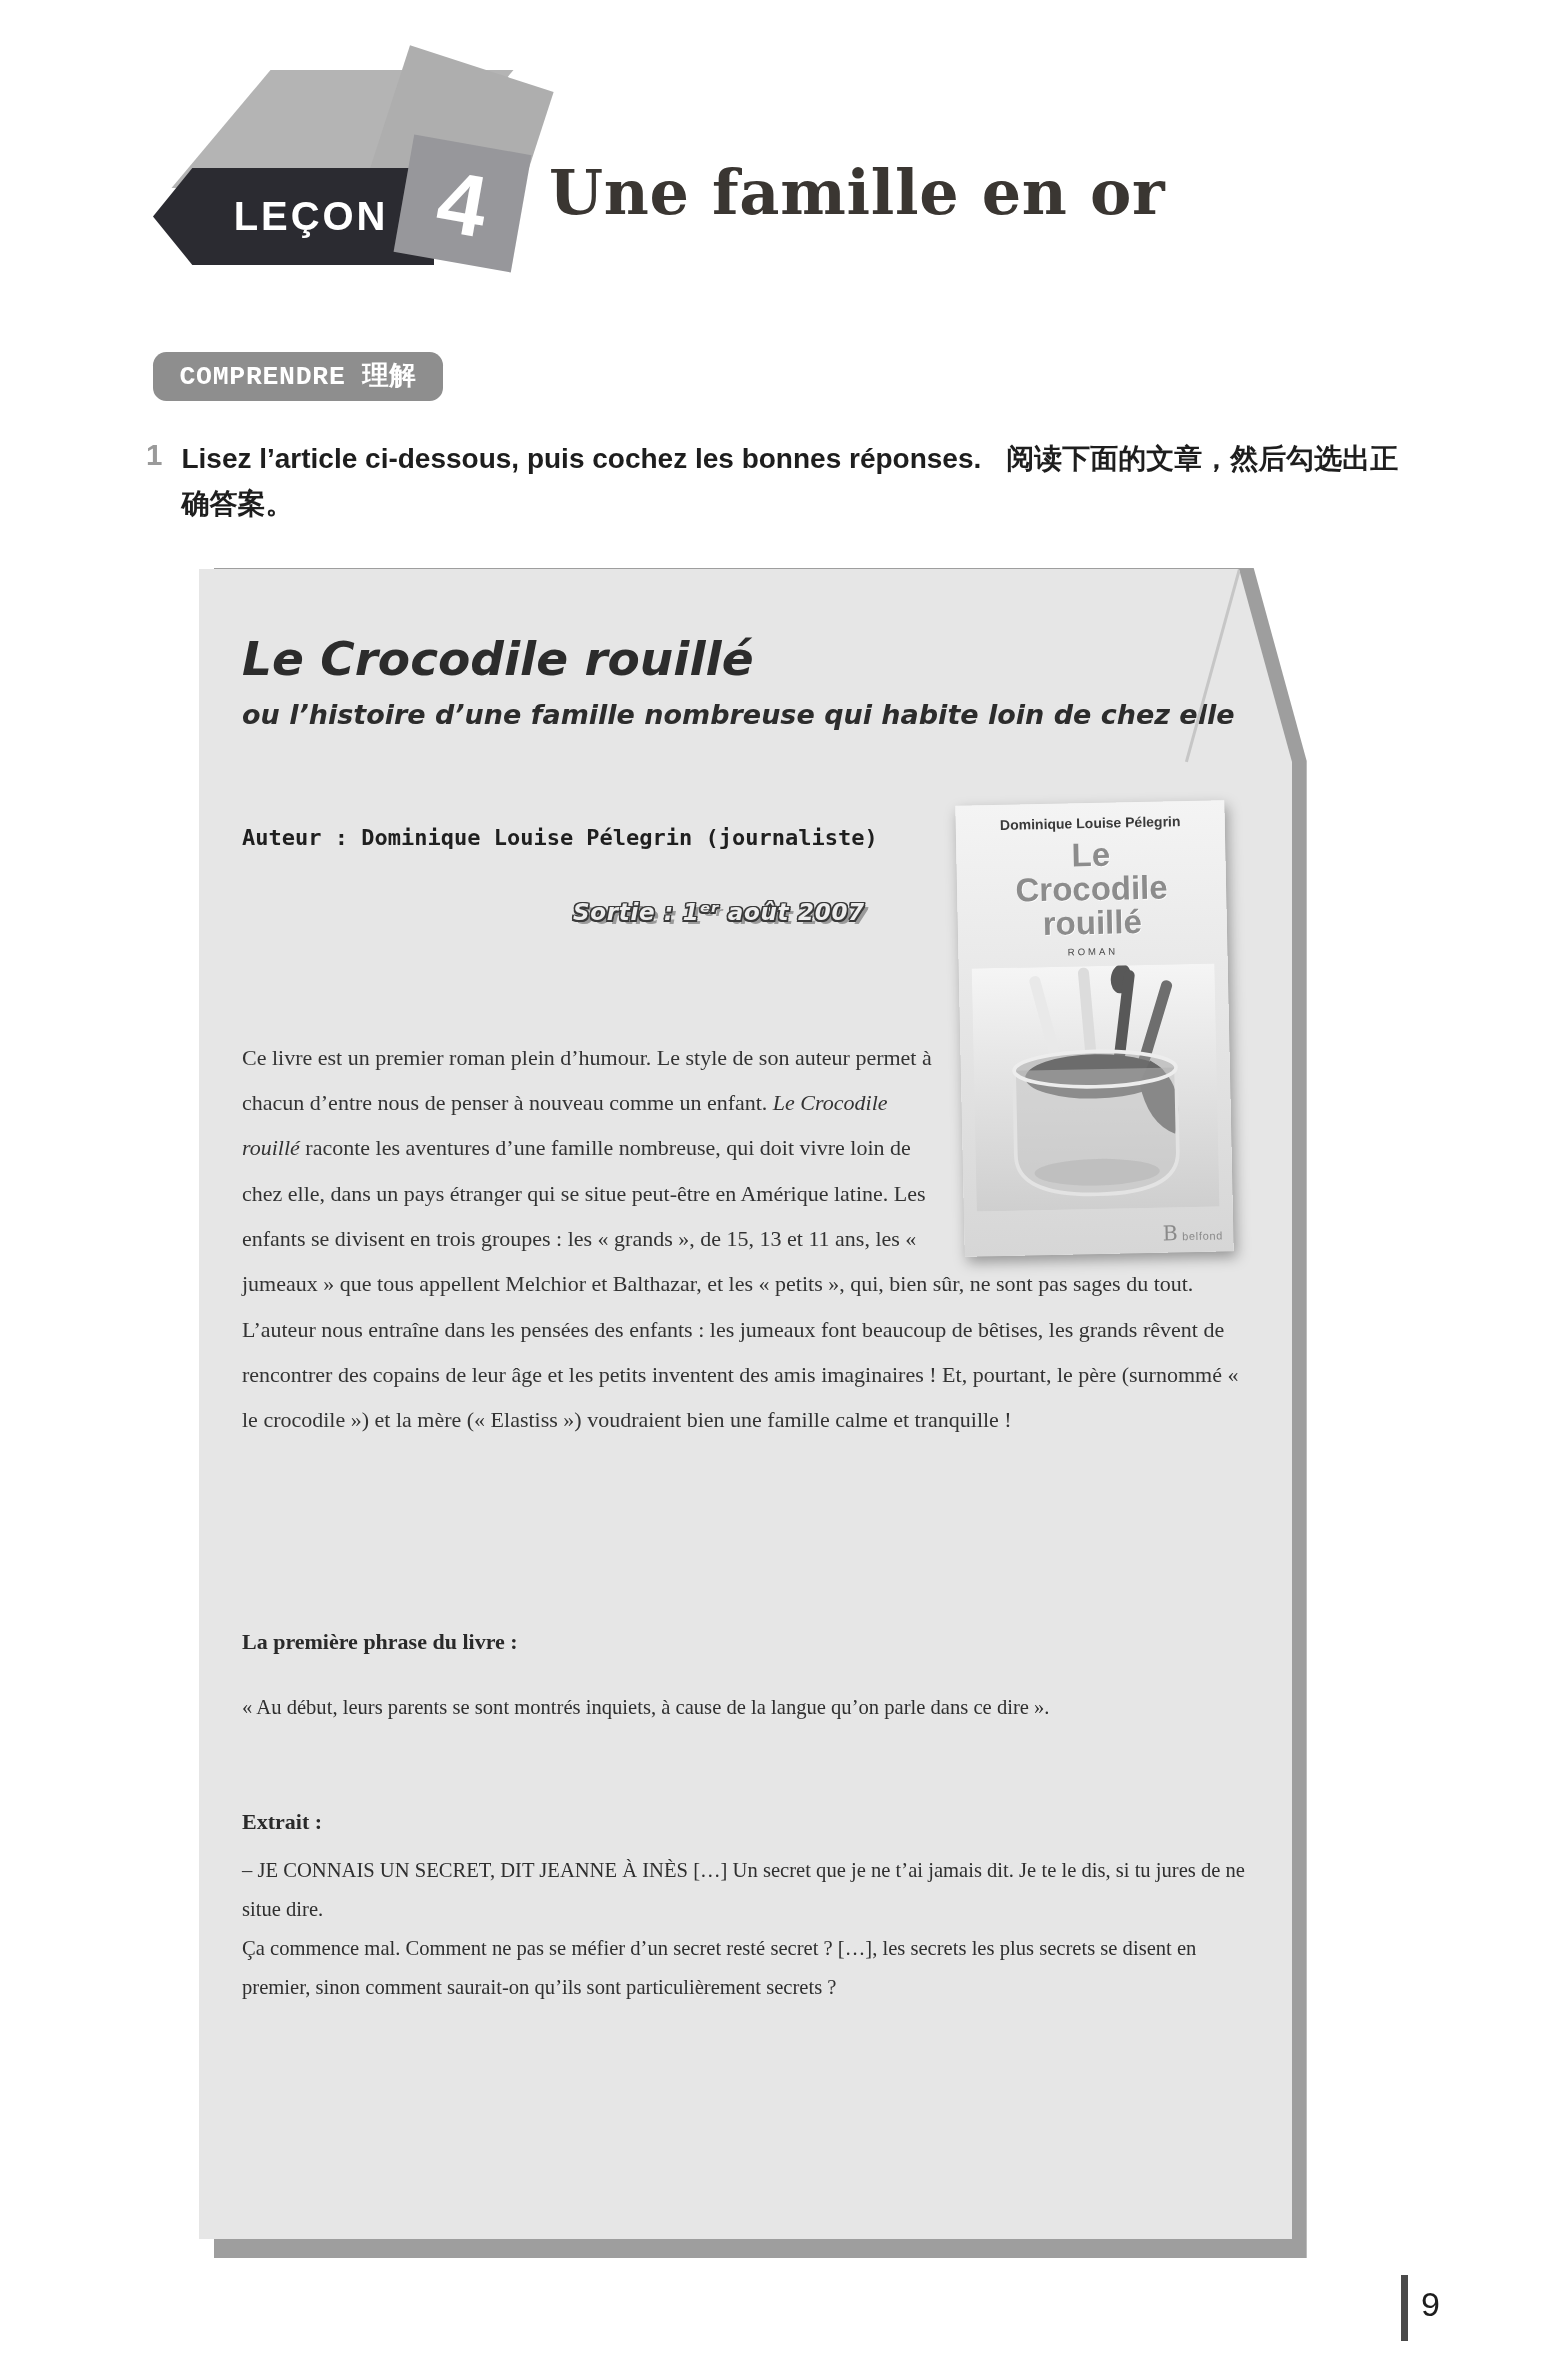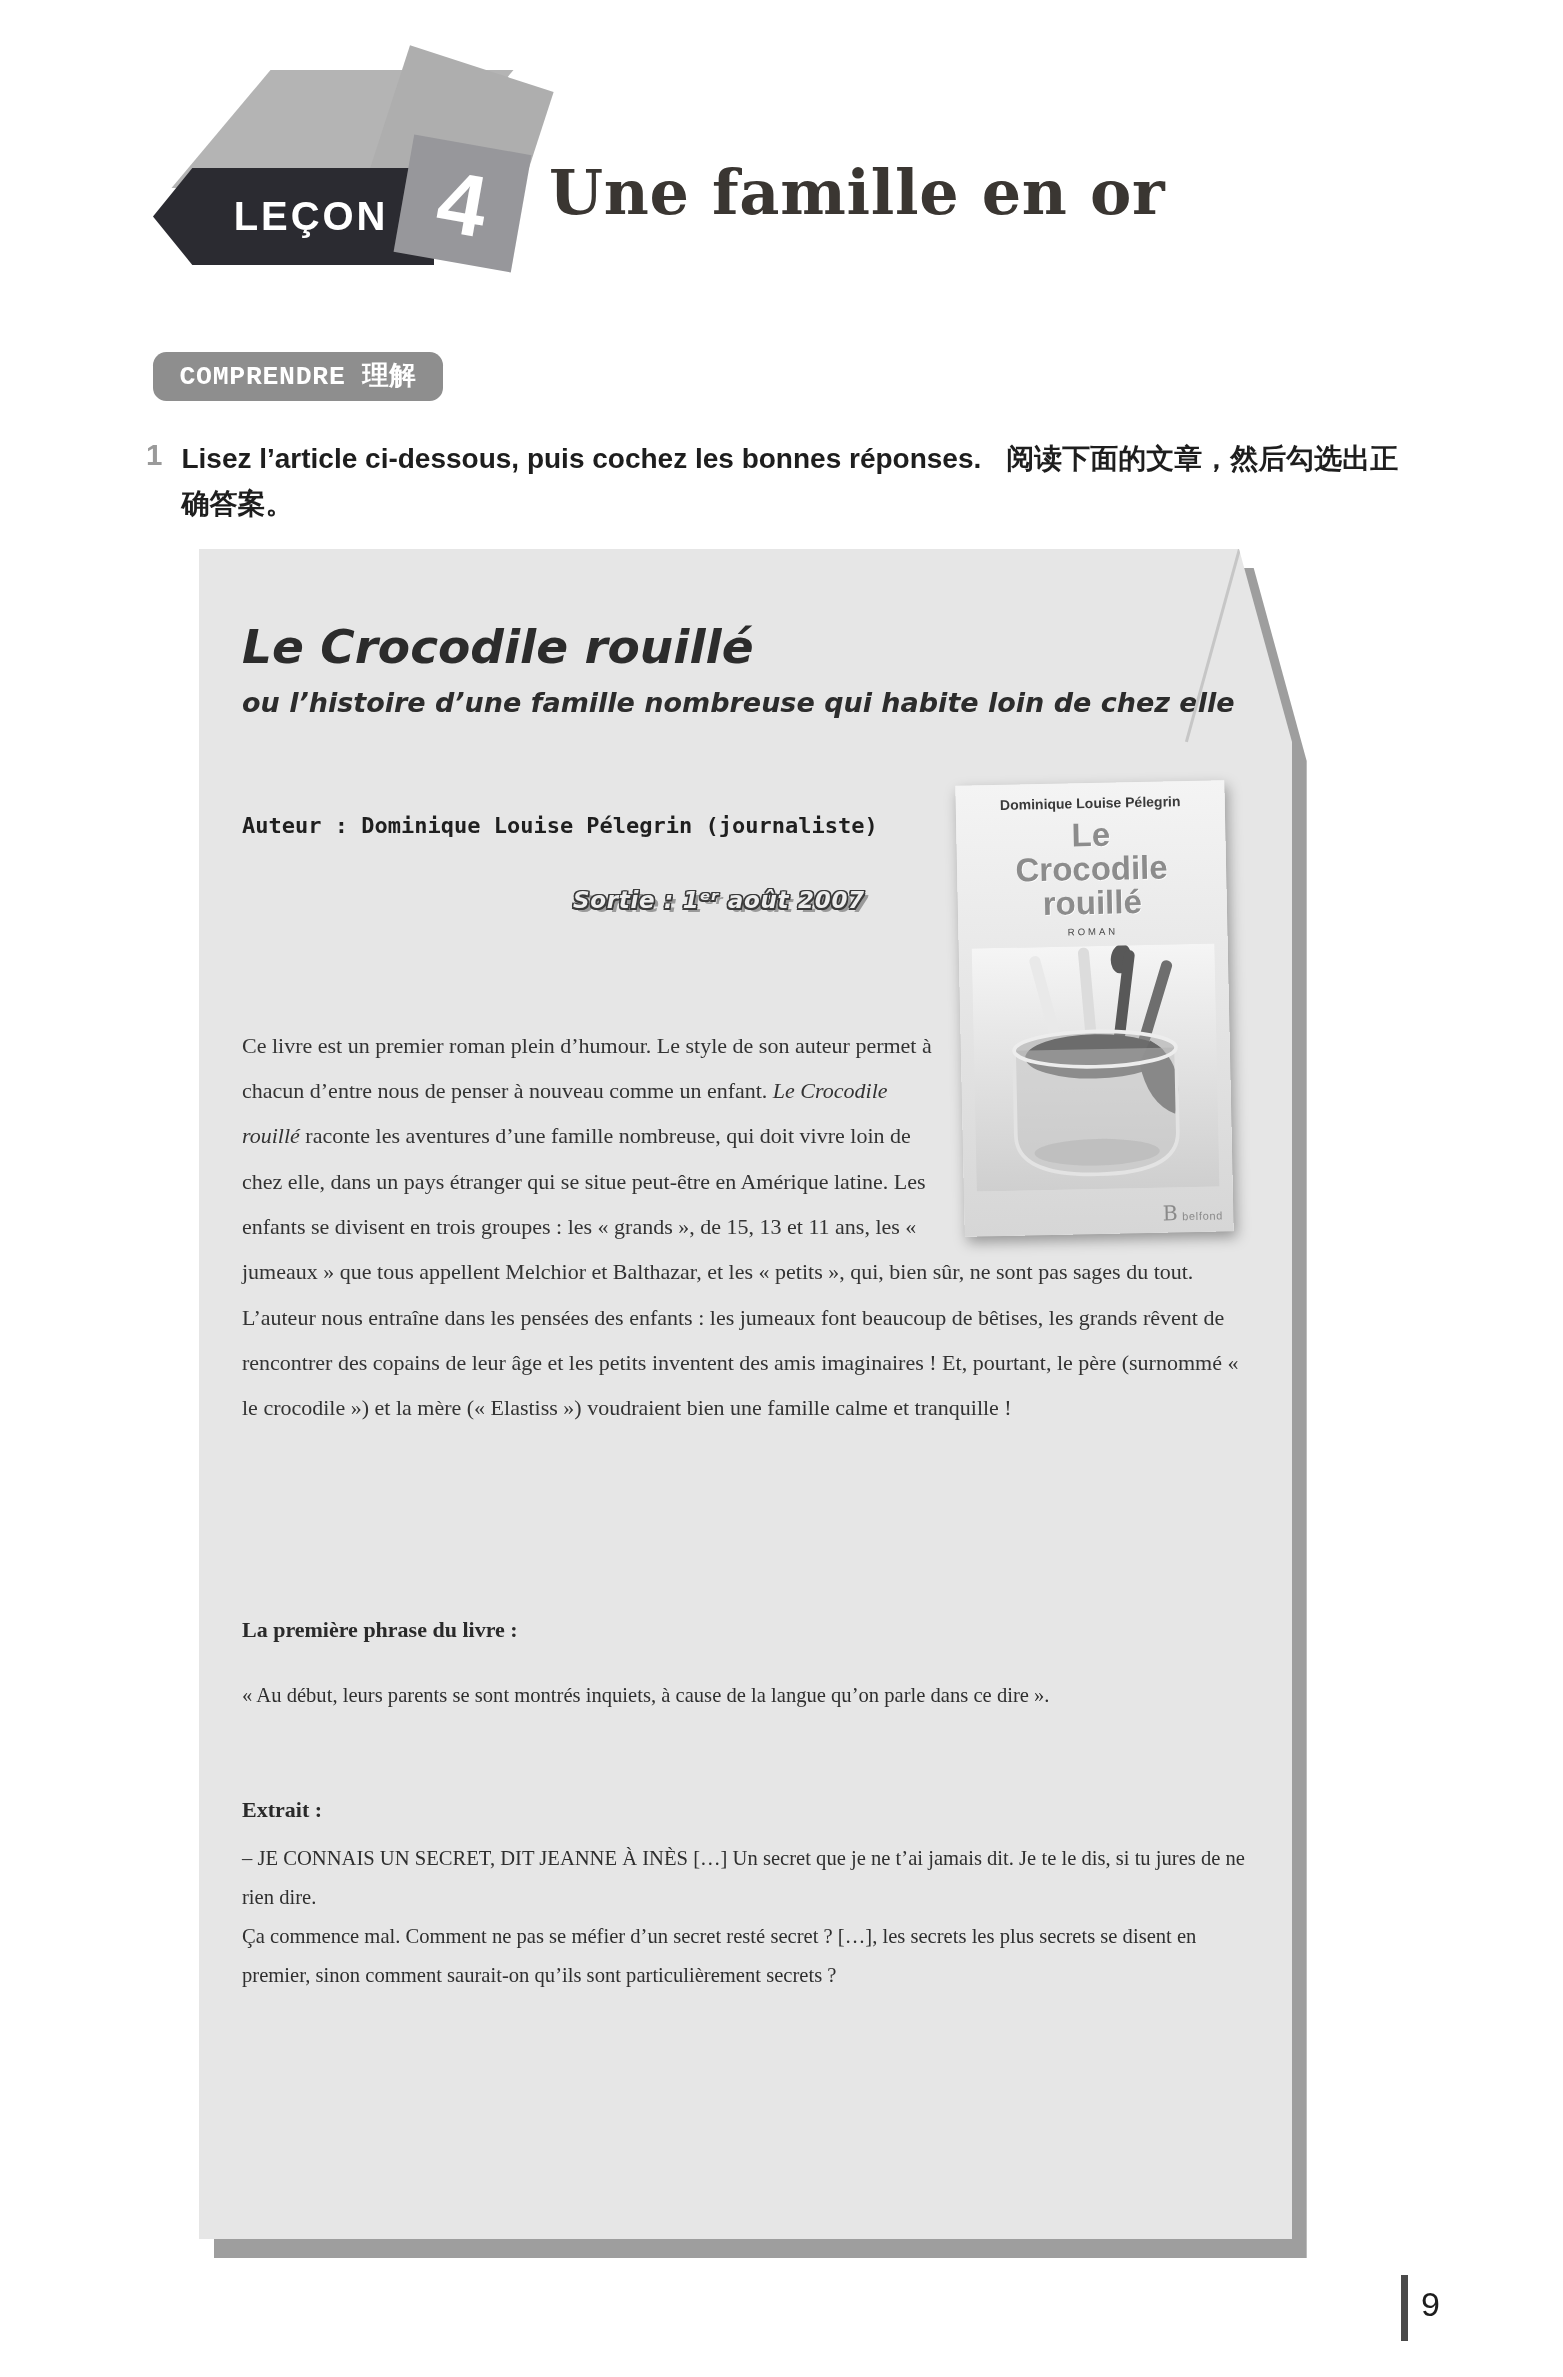--- a/index.html
+++ b/index.html
@@ -71,21 +71,22 @@
   .panel-wrap { position:absolute; left:199px; top:549px; width:1093px; height:1690px; }
   .panel-shadow {
     position:absolute; left:14.7px; top:19px; width:100%; height:100%;
     background:#9e9e9e;
     clip-path: polygon(0 0, calc(100% - 53px) 0, 100% 193px, 100% 100%, 0 100%);
   }
   .panel {
     position:absolute; inset:0;
     background:#e6e6e6;
     clip-path: polygon(0 0, calc(100% - 53px) 0, 100% 193px, 100% 100%, 0 100%);
-    padding:12px 43px;
+    padding:4px 43px;
+    margin-top:20px;
   }
   .fold-edge {
     position:absolute; top:0; left:calc(100% - 54px); width:2.9px; height:200px;
     background:#c6c6c6; transform: rotate(15.4deg); transform-origin: top center;
   }
 
   .art-title {
     margin:60px 0 0 0;
     font-family:"DejaVu Sans", sans-serif; font-style:italic; font-weight:700;
     font-size:47px; line-height:52px; color:#2c2c2c;
@@ -248,21 +249,21 @@
         <div class="cover-spacer"></div>
         <p class="body-p"><span>Ce livre est un premier roman plein d’humour. Le style de son auteur permet à chacun d’entre nous de penser à nouveau comme un enfant. </span><span class="it">Le Crocodile rouillé</span><span> raconte les aventures d’une famille nombreuse, qui doit vivre loin de chez elle, dans un pays étranger qui se situe peut-être en Amérique latine. Les enfants se divisent en trois groupes : les « grands », de 15, 13 et 11 ans, les « jumeaux » que tous appellent Melchior et Balthazar, et les « petits », qui, bien sûr, ne sont pas sages du tout.</span></p>
         <p class="body-p">L’auteur nous entraîne dans les pensées des enfants : les jumeaux font beaucoup de bêtises, les grands rêvent de rencontrer des copains de leur âge et les petits inventent des amis imaginaires ! Et, pourtant, le père (surnommé « le crocodile ») et la mère (« Elastiss ») voudraient bien une famille calme et tranquille !</p>
       </div>
 
       <h4 class="sub-head">La première phrase du livre :</h4>
       <p class="quote">« Au début, leurs parents se sont montrés inquiets, à cause de la langue qu’on parle dans ce dire ».</p>
 
       <h4 class="sub-head extract-head">Extrait :</h4>
       <div class="extract">
-        <p>– JE CONNAIS UN SECRET, DIT JEANNE À INÈS […] Un secret que je ne t’ai jamais dit. Je te le dis, si tu jures de ne rien dire.</p>
+        <p>– JE CONNAIS UN SECRET, DIT JEANNE À INÈS […] Un secret que je ne t’ai jamais dit. Je te le dis, si tu jures de ne situe dire.</p>
         <p>Ça commence mal. Comment ne pas se méfier d’un secret resté secret ? […], les secrets les plus secrets se disent en premier, sinon comment saurait-on qu’ils sont particulièrement secrets ?</p>
       </div>
     </div>
   </section>
 
   <div class="page-num-bar"></div>
   <div class="page-num">9</div>
 
 </div>
 

